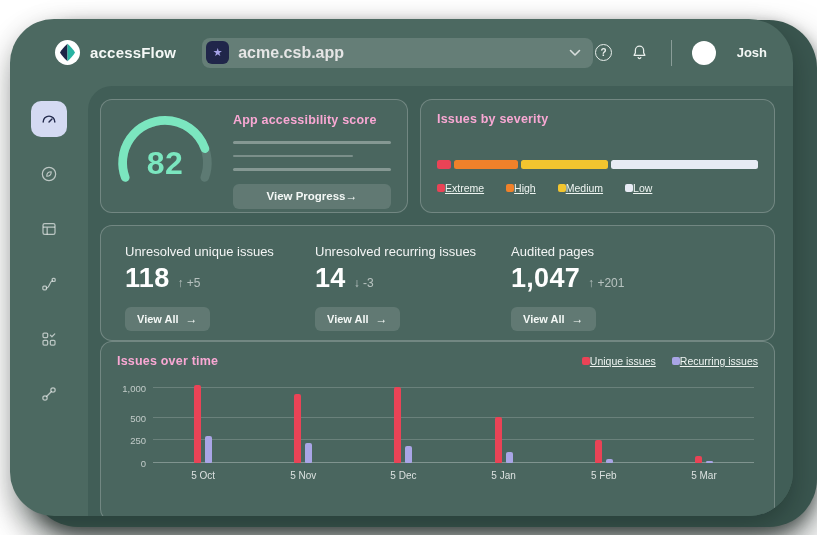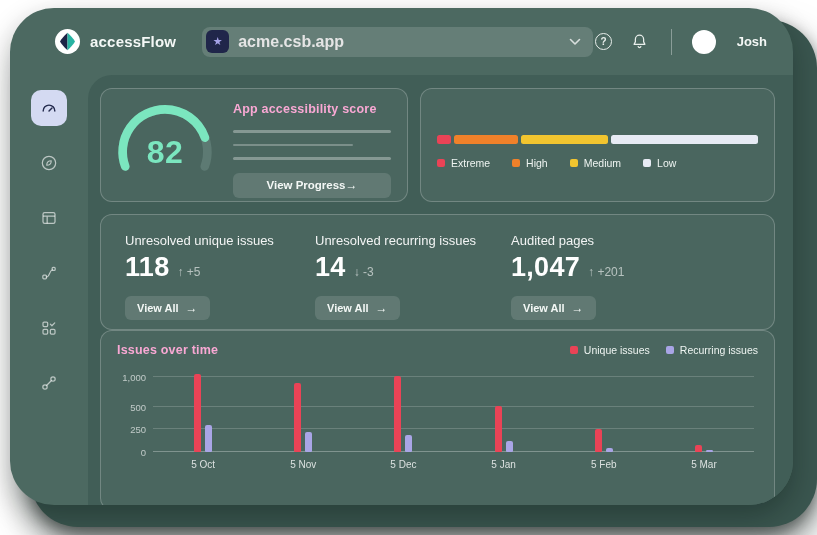--- a/index.html
+++ b/index.html
@@ -10,21 +10,21 @@
     position:relative;
     overflow:hidden;
     color:#eef4f1;
   }
   .backplate {
     position:absolute; left:30px; top:20px; right:0; bottom:8px;
     background:#3a564f; border-radius:48px;
     box-shadow:0 18px 35px rgba(4,14,11,.55), 0 6px 14px rgba(4,14,11,.35);
   }
   .window {
-    position:absolute; left:10px; top:8px; width:783px; height:497px;
+    position:absolute; left:10px; top:19px; width:783px; height:497px;
     background:#4c6961; border-radius:44px; overflow:hidden;
     box-shadow:0 12px 28px rgba(4,14,11,.30);
     display:flex; flex-direction:column;
   }
   
   .topbar { height:67px; flex:0 0 67px; display:flex; align-items:center; padding:0 26px 0 44px; }
   .brand { display:flex; align-items:center; gap:9px; }
   .brand-name { font-size:15px; font-weight:700; letter-spacing:.2px; color:#f4f8f6; }
   .project-select {
     margin-left:26px; width:392px; height:30px; border-radius:8px;
@@ -80,21 +80,21 @@
     margin-top:13px; height:25px; border-radius:6px; background:rgba(255,255,255,.13);
     display:flex; align-items:center; justify-content:center; 
     font-size:11.5px; font-weight:700; color:#f4f8f6; cursor:pointer; border:none; width:100%;
   }
   .btn-arrow { font-size:12px; }
   
   .severity-card { flex:1; height:114px; padding:12px 16px; }
   .sev-bar { display:flex; gap:3px; height:9px; margin-top:34px; }
   .sev-seg { border-radius:2.5px; height:100%; }
   .sev-legend { display:flex; gap:22px; margin-top:13px; }
-  .legend-item { display:flex; align-items:center; gap:6px; font-size:10.5px; color:#eef4f1; }
+  .legend-item { display:flex; align-items:center; font-size:10.5px; color:#eef4f1;text-decoration:underline; }
   .legend-sq { width:8px; height:8px; border-radius:2px; }
   
   .stats-card { margin-top:12px; height:116px; display:grid; grid-template-columns:190px 196px 1fr; padding:18px 24px 0 24px; }
   .stat-label { font-size:13px; font-weight:500; color:rgba(255,255,255,.93); }
   .stat-value-row { display:flex; align-items:baseline; gap:8px; margin-top:4px; }
   .stat-value { font-size:27px; font-weight:700; color:#ffffff; letter-spacing:.3px;text-align:center; }
   .stat-delta { font-size:12px; color:rgba(255,255,255,.6); }
   .view-all-btn {
     margin-top:13px; display:inline-flex; align-items:center; gap:7px;
     height:24px; padding:0 12px; border-radius:6px; border:none;
@@ -235,20 +235,21 @@
             <div class="skel short"></div>
             <div class="skel"></div>
             <button class="ghost-btn">
               <span>View Progress</span>
               <span class="btn-arrow">→</span>
             </button>
           </div>
         </section>
 
         <section class="card severity-card">
+          <div class="card-title">Issues by severity</div>
           <div class="sev-bar" id="severity-bar">
               <div class="sev-seg" style="width: 4.5%; background: rgb(234, 67, 86);"></div>
               <div class="sev-seg" style="width: 20.5%; background: rgb(240, 129, 42);"></div>
               <div class="sev-seg" style="width: 28%; background: rgb(242, 197, 47);"></div>
               <div class="sev-seg" style="width: 47%; background: rgb(231, 235, 244);"></div>
             </div>
           <div class="sev-legend" id="severity-legend">
               <div class="legend-item">
                 <span class="legend-sq" style="background:#ea4356"></span>
                 <span>Extreme</span>

